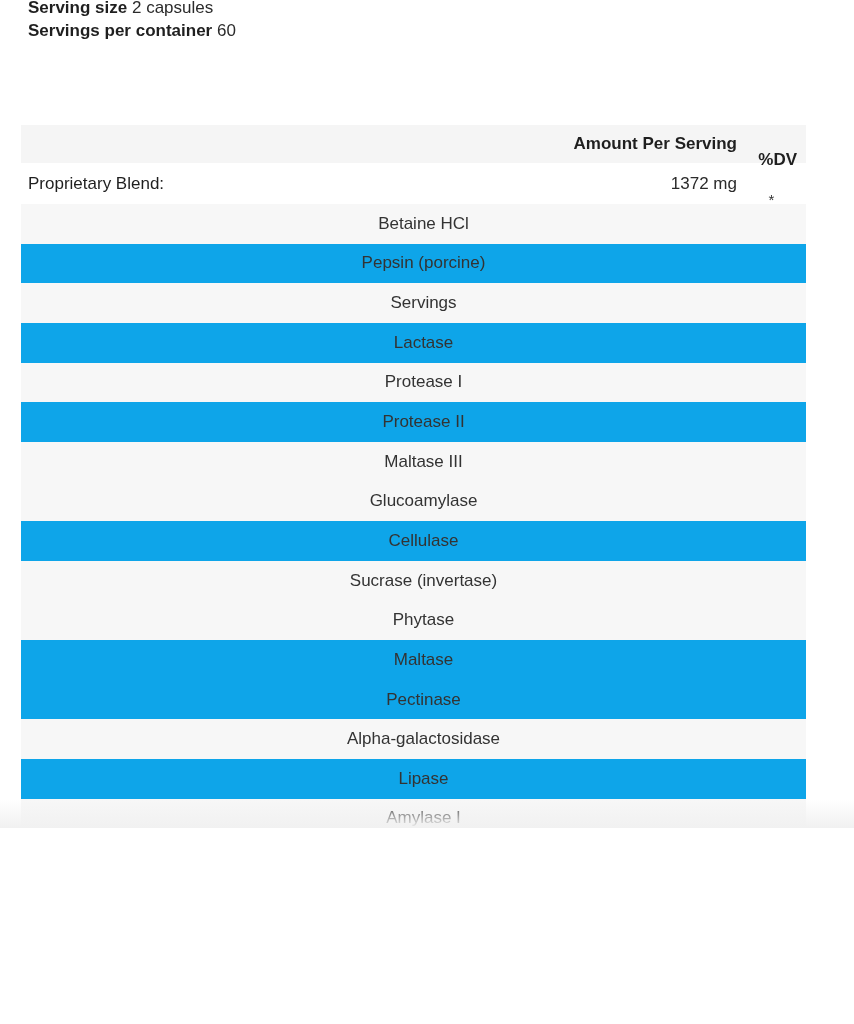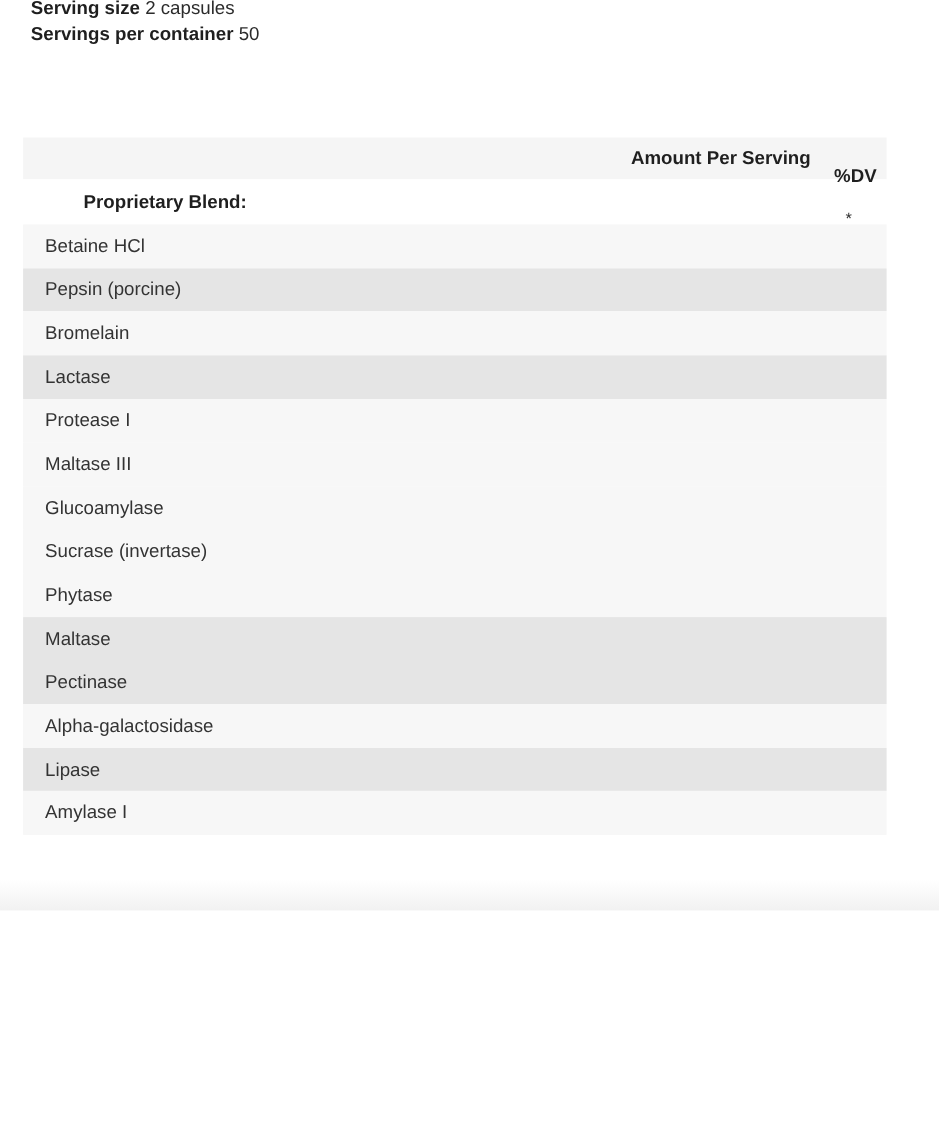--- a/index.html
+++ b/index.html
@@ -43,40 +43,40 @@
     background: #f5f5f5;
     font-weight: bold;
     color: #1f1f1f;
   }
   .row.proprietary {
     height: 41px;
     background: #ffffff;
   }
   .row.ingredient {
     height: 39.65px;
-    background: #e5e5e5;
+    background: #0ea5e9;
   }
   .row.ingredient.stripe {
     background: #f7f7f7;
   }
   .cell-name {
     flex: 1;
     font-size: 17px;
     white-space: nowrap;
     overflow: hidden;
   }
   .row.proprietary .cell-name {
     padding-left: 7px;
-    font-weight: bold;
+    font-weight: normal;
     color: #1f1f1f;
-    margin-left: 48px;
   }
   .row.ingredient .cell-name {
     padding-left: 20px;
     color: #333333;
+    text-align: center;
   }
   .cell-amount {
     width: 200px;
     text-align: right;
     font-size: 17px;
     white-space: nowrap;
   }
   .cell-dv {
     width: 69px;
     box-sizing: border-box;
@@ -119,55 +119,62 @@
 
 <div id="screen">
 
   <div id="top-info">
     <div>
       <span class="label-bold">Serving size</span>
       <span>2 capsules</span>
     </div>
     <div>
       <span class="label-bold">Servings per container</span>
-      <span>50</span>
+      <span>60</span>
     </div>
   </div>
 
   <div id="panel">
     <div class="row header">
       <div class="cell-name"></div>
       <div class="cell-amount">Amount Per Serving</div>
       <div class="cell-dv">%DV</div>
     </div>
     <div class="row proprietary">
       <div class="cell-name">Proprietary Blend:</div>
+      <div class="cell-amount">1372 mg</div>
       <div class="cell-dv">*</div>
     </div>
     <div>
         <div class="row ingredient stripe">
           <div class="cell-name">Betaine HCl</div>
         </div>
         <div class="row ingredient">
           <div class="cell-name">Pepsin (porcine)</div>
         </div>
         <div class="row ingredient stripe">
-          <div class="cell-name">Bromelain</div>
+          <div class="cell-name">Servings</div>
         </div>
         <div class="row ingredient">
           <div class="cell-name">Lactase</div>
         </div>
         <div class="row ingredient stripe">
           <div class="cell-name">Protease I</div>
         </div>
+        <div class="row ingredient">
+          <div class="cell-name">Protease II</div>
+        </div>
         <div class="row ingredient stripe">
           <div class="cell-name">Maltase III</div>
         </div>
         <div class="row ingredient stripe">
           <div class="cell-name">Glucoamylase</div>
+        </div>
+        <div class="row ingredient">
+          <div class="cell-name">Cellulase</div>
         </div>
         <div class="row ingredient stripe">
           <div class="cell-name">Sucrase (invertase)</div>
         </div>
         <div class="row ingredient stripe">
           <div class="cell-name">Phytase</div>
         </div>
         <div class="row ingredient">
           <div class="cell-name">Maltase</div>
         </div>

